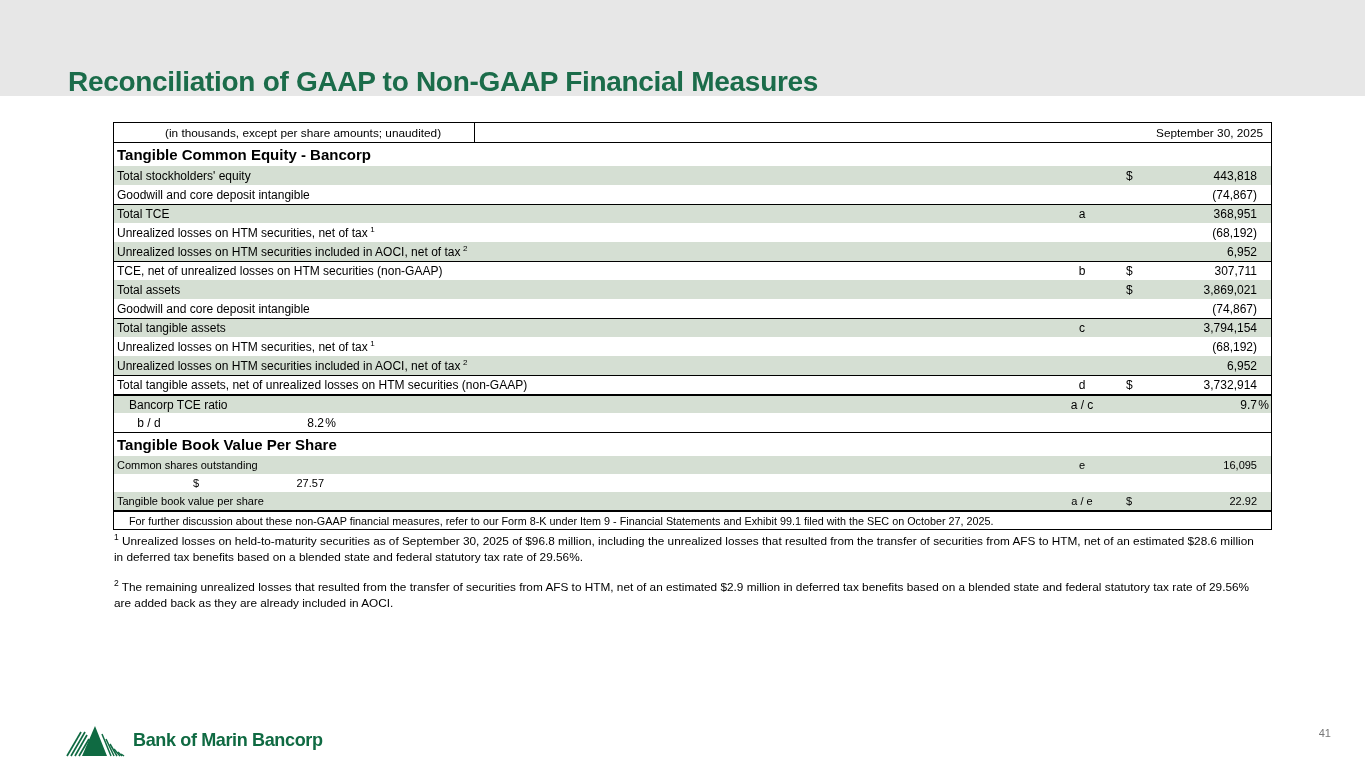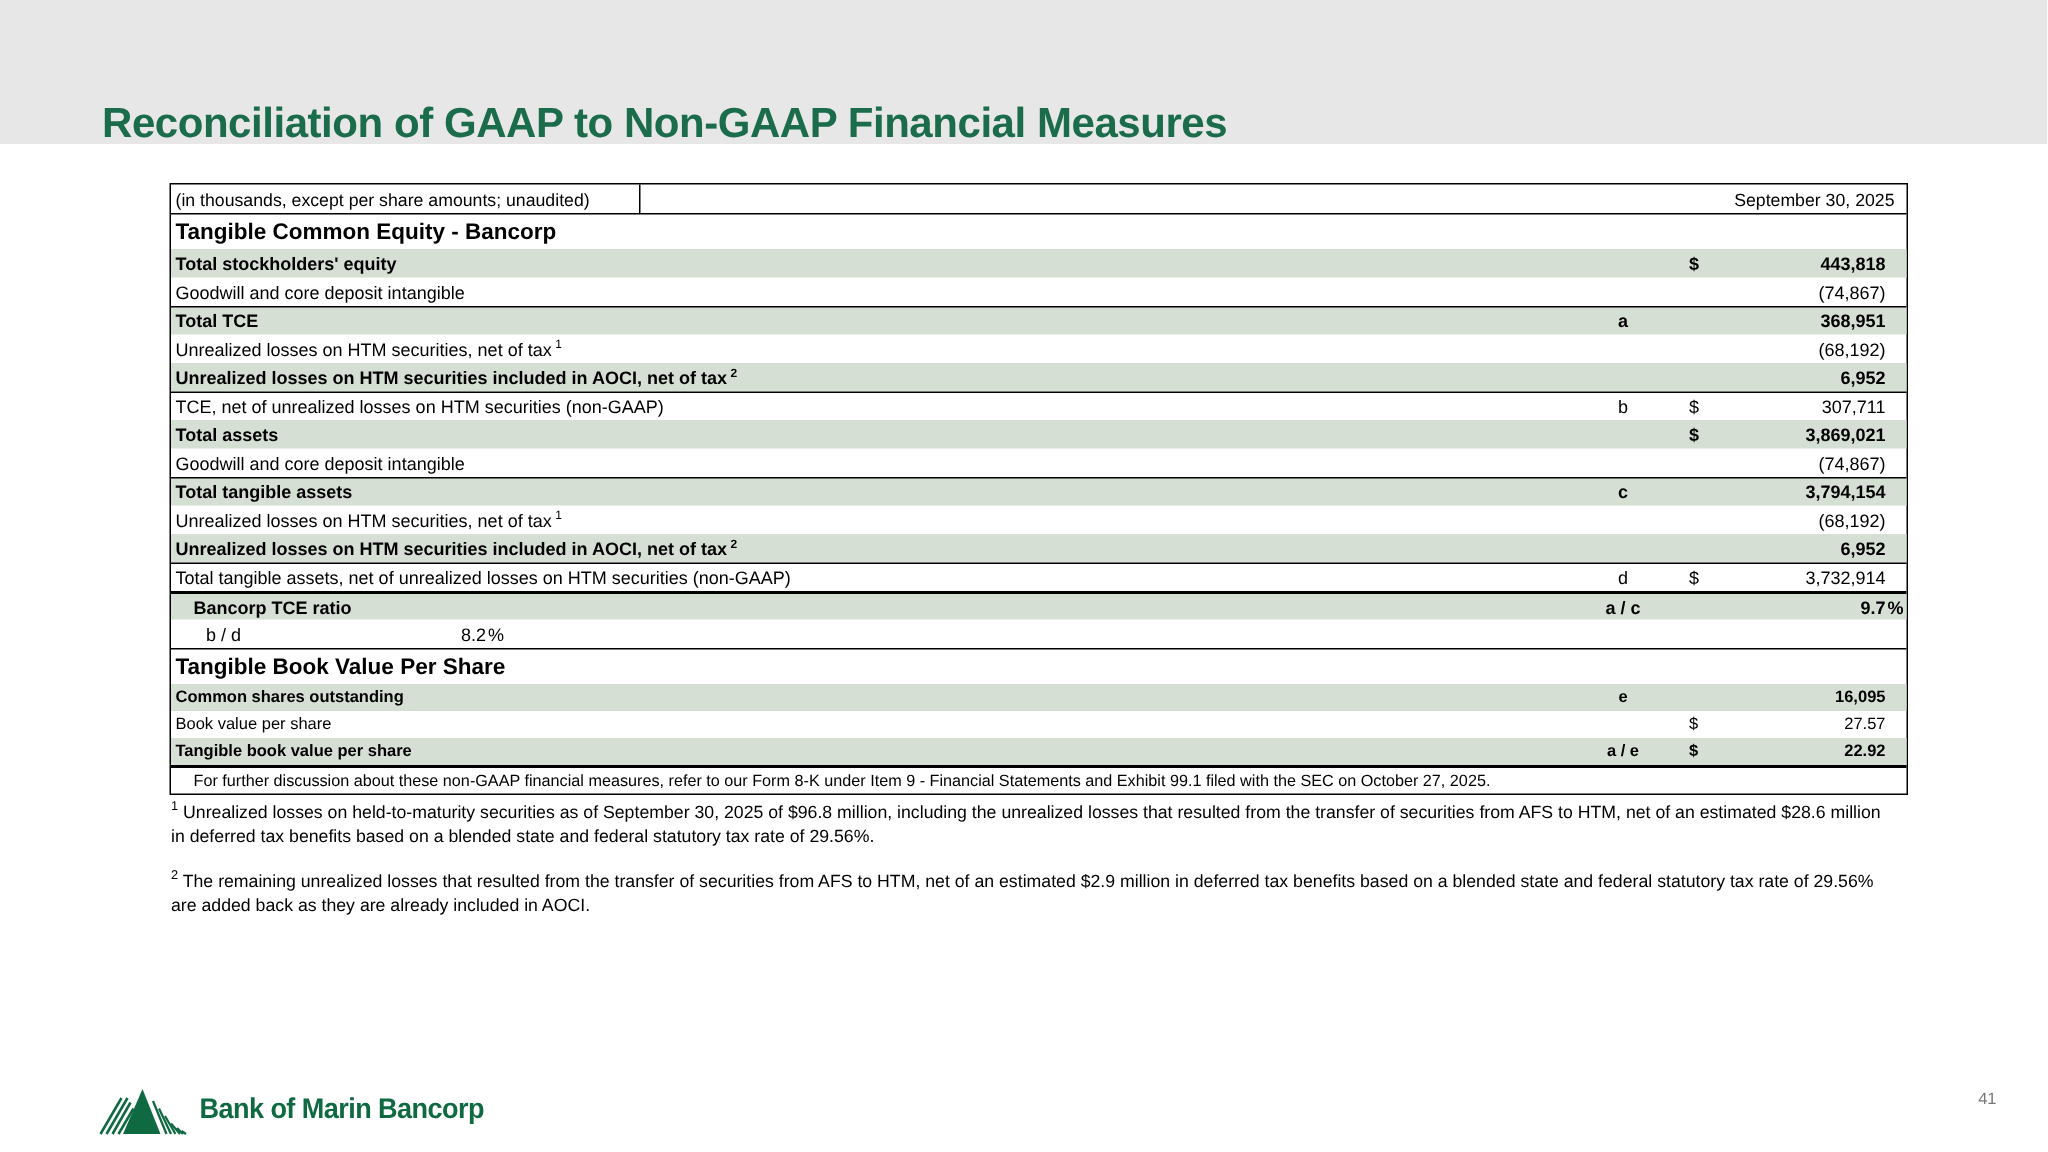--- a/index.html
+++ b/index.html
@@ -22,33 +22,33 @@
     letter-spacing:-0.3px;white-space:nowrap;
   }
   
   .tbl{
     position:absolute;left:113px;top:122px;width:1159px;
     border:1.5px solid #000;background:#fff;
   }
   .trow{display:flex;align-items:center;width:100%;}
   .trow.data{height:19px;font-size:12px;}
   .trow.data.small{height:18px;font-size:11px;}
-  .trow.shade{background:var(--row-green);font-weight:bold;}
+  .trow.shade{background:var(--row-green);}
   .trow.section{height:24px;font-size:15px;font-weight:bold;}
   .trow.colheads{height:19px;font-size:11.8px;}
   .trow.note{height:19px;font-size:10.8px;}
   .bt-thin{border-top:1px solid #000;}
   .bt-thick{border-top:2px solid #000;padding-left:12px;}
   .c-label{flex:1;padding-left:3px;white-space:nowrap;overflow:hidden;}
   .c-label sup{font-size:8px;vertical-align:super;line-height:0;}
   .c-letter{width:70px;text-align:center;flex:none;}
   .c-dollar{width:30px;padding-left:9px;flex:none;}
   .c-value{width:110px;text-align:right;flex:none;}
   .c-pct{width:14px;text-align:right;padding-right:2px;flex:none;}
-  .ch-label{width:313px;border-right:1px solid #000;padding-left:3px;white-space:nowrap;height:100%;display:flex;align-items:center;}
+  .ch-label{width:313px;border-right:1px solid #000;padding-left:3px;white-space:nowrap;height:100%;display:flex;align-items:center;margin-left:48px;}
   .ch-spacer{flex:1;}
   .ch-date{width:268px;text-align:right;padding-right:8px;white-space:nowrap;}
   .sec-label{padding-left:3px;white-space:nowrap;}
   .note-label{padding-left:3px;white-space:nowrap;}
   
   .footnotes{position:absolute;left:114px;top:534px;width:1156px;}
   .footnotes p{font-size:11.8px;line-height:1.33;margin:0 16px 15px 0;color:#000;}
   .footnotes sup{font-size:8.5px;vertical-align:super;line-height:0;}
   
   .logo{position:absolute;left:66px;top:721px;display:flex;align-items:center;}
@@ -178,21 +178,20 @@
         <div class="sec-label">Tangible Book Value Per Share</div>
       </div>
       <div class="trow data shade small">
         <div class="c-label">Common shares outstanding</div>
         <div class="c-letter">e</div>
         <div class="c-dollar"></div>
         <div class="c-value">16,095</div>
         <div class="c-pct"></div>
       </div>
       <div class="trow data small">
-        <div class="c-label">Book value per share</div>
         <div class="c-letter"></div>
         <div class="c-dollar">$</div>
         <div class="c-value">27.57</div>
         <div class="c-pct"></div>
       </div>
       <div class="trow data shade small">
         <div class="c-label">Tangible book value per share</div>
         <div class="c-letter">a / e</div>
         <div class="c-dollar">$</div>
         <div class="c-value">22.92</div>

